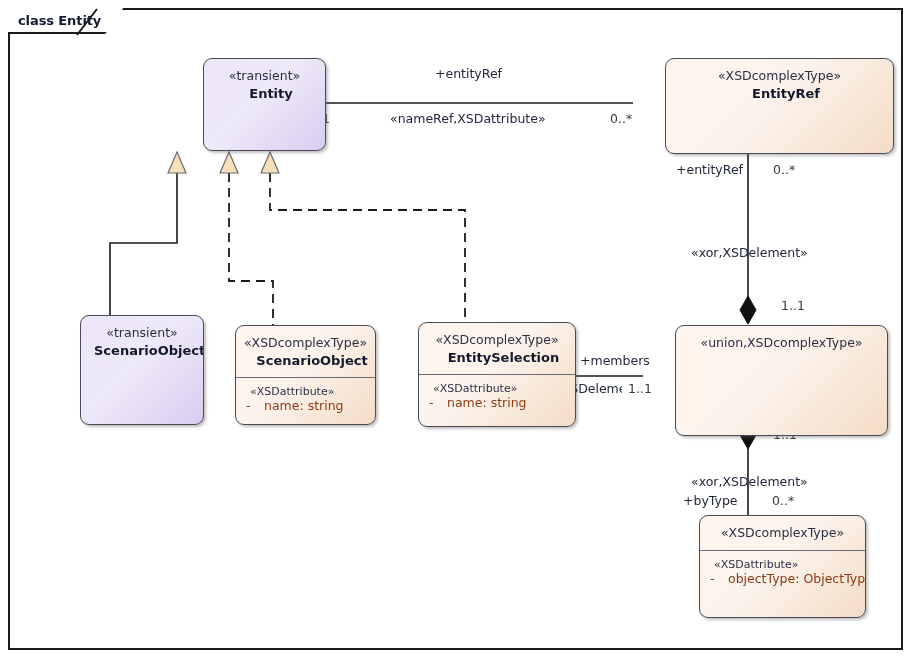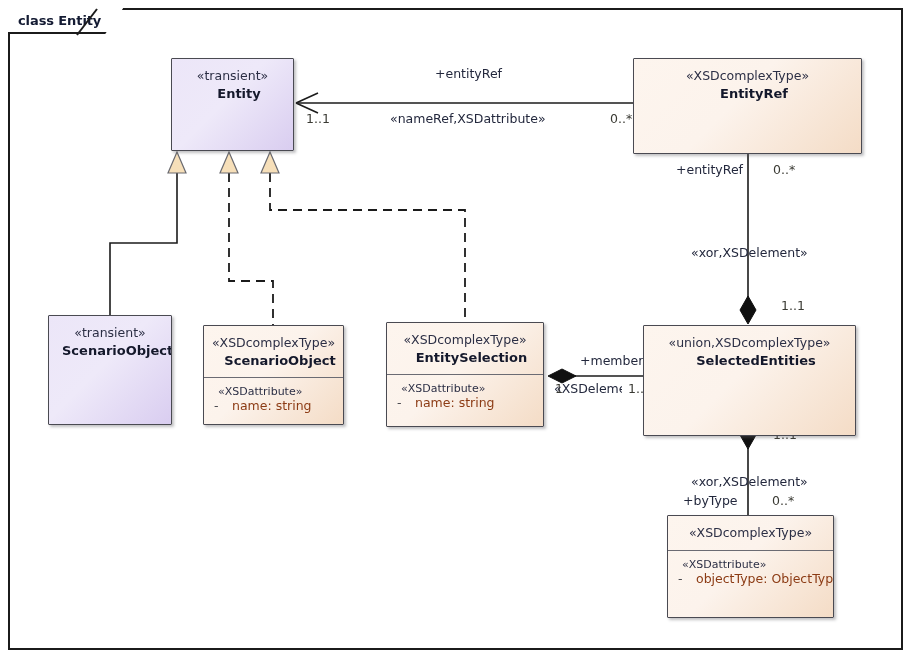--- a/index.html
+++ b/index.html
@@ -53,23 +53,24 @@
     width: 28px;
     height: 28px;
     pointer-events: none;
   }
 
   
   .uml-class {
     position: absolute;
     box-sizing: border-box;
     border: 1px solid #4a4a52;
-    border-radius: 1px;
+    border-radius: 9px;
     box-shadow: 2px 2px 3px rgba(90,90,95,0.38);
     overflow: hidden;
+    margin-left: 32px;
   }
   .uml-class.transient {
     background: linear-gradient(135deg, #ece6f8 0%, #eee9f9 45%, #d9cdf0 100%);
   }
   .uml-class.xsd {
     background: linear-gradient(135deg, #fdf5ee 0%, #fcf3ec 45%, #f4dcc6 100%);
   }
   .uml-head {
     padding-top: 9px;
     text-align: center;
@@ -256,21 +257,20 @@
       <div class="attr-stereo">«XSDattribute»</div>
       <div class="attr-row">
         <span class="attr-vis">-</span><span>name: string</span>
       </div>
     </div>
   </div>
 
   <div class="uml-class xsd" style="left:643px; top:325px; width:213px; height:111px;">
     <div class="uml-head">
       <div class="stereotype">«union,XSDcomplexType»</div>
-      <div class="cls-name">SelectedEntities</div>
     </div>
   </div>
 
   <div class="uml-class xsd" style="left:667px; top:515px; width:167px; height:103px;">
     <div class="uml-head">
       <div class="stereotype">«XSDcomplexType»</div>
     </div>
     <div class="uml-sep"></div>
     <div class="uml-attrs">
       <div class="attr-stereo">«XSDattribute»</div>

